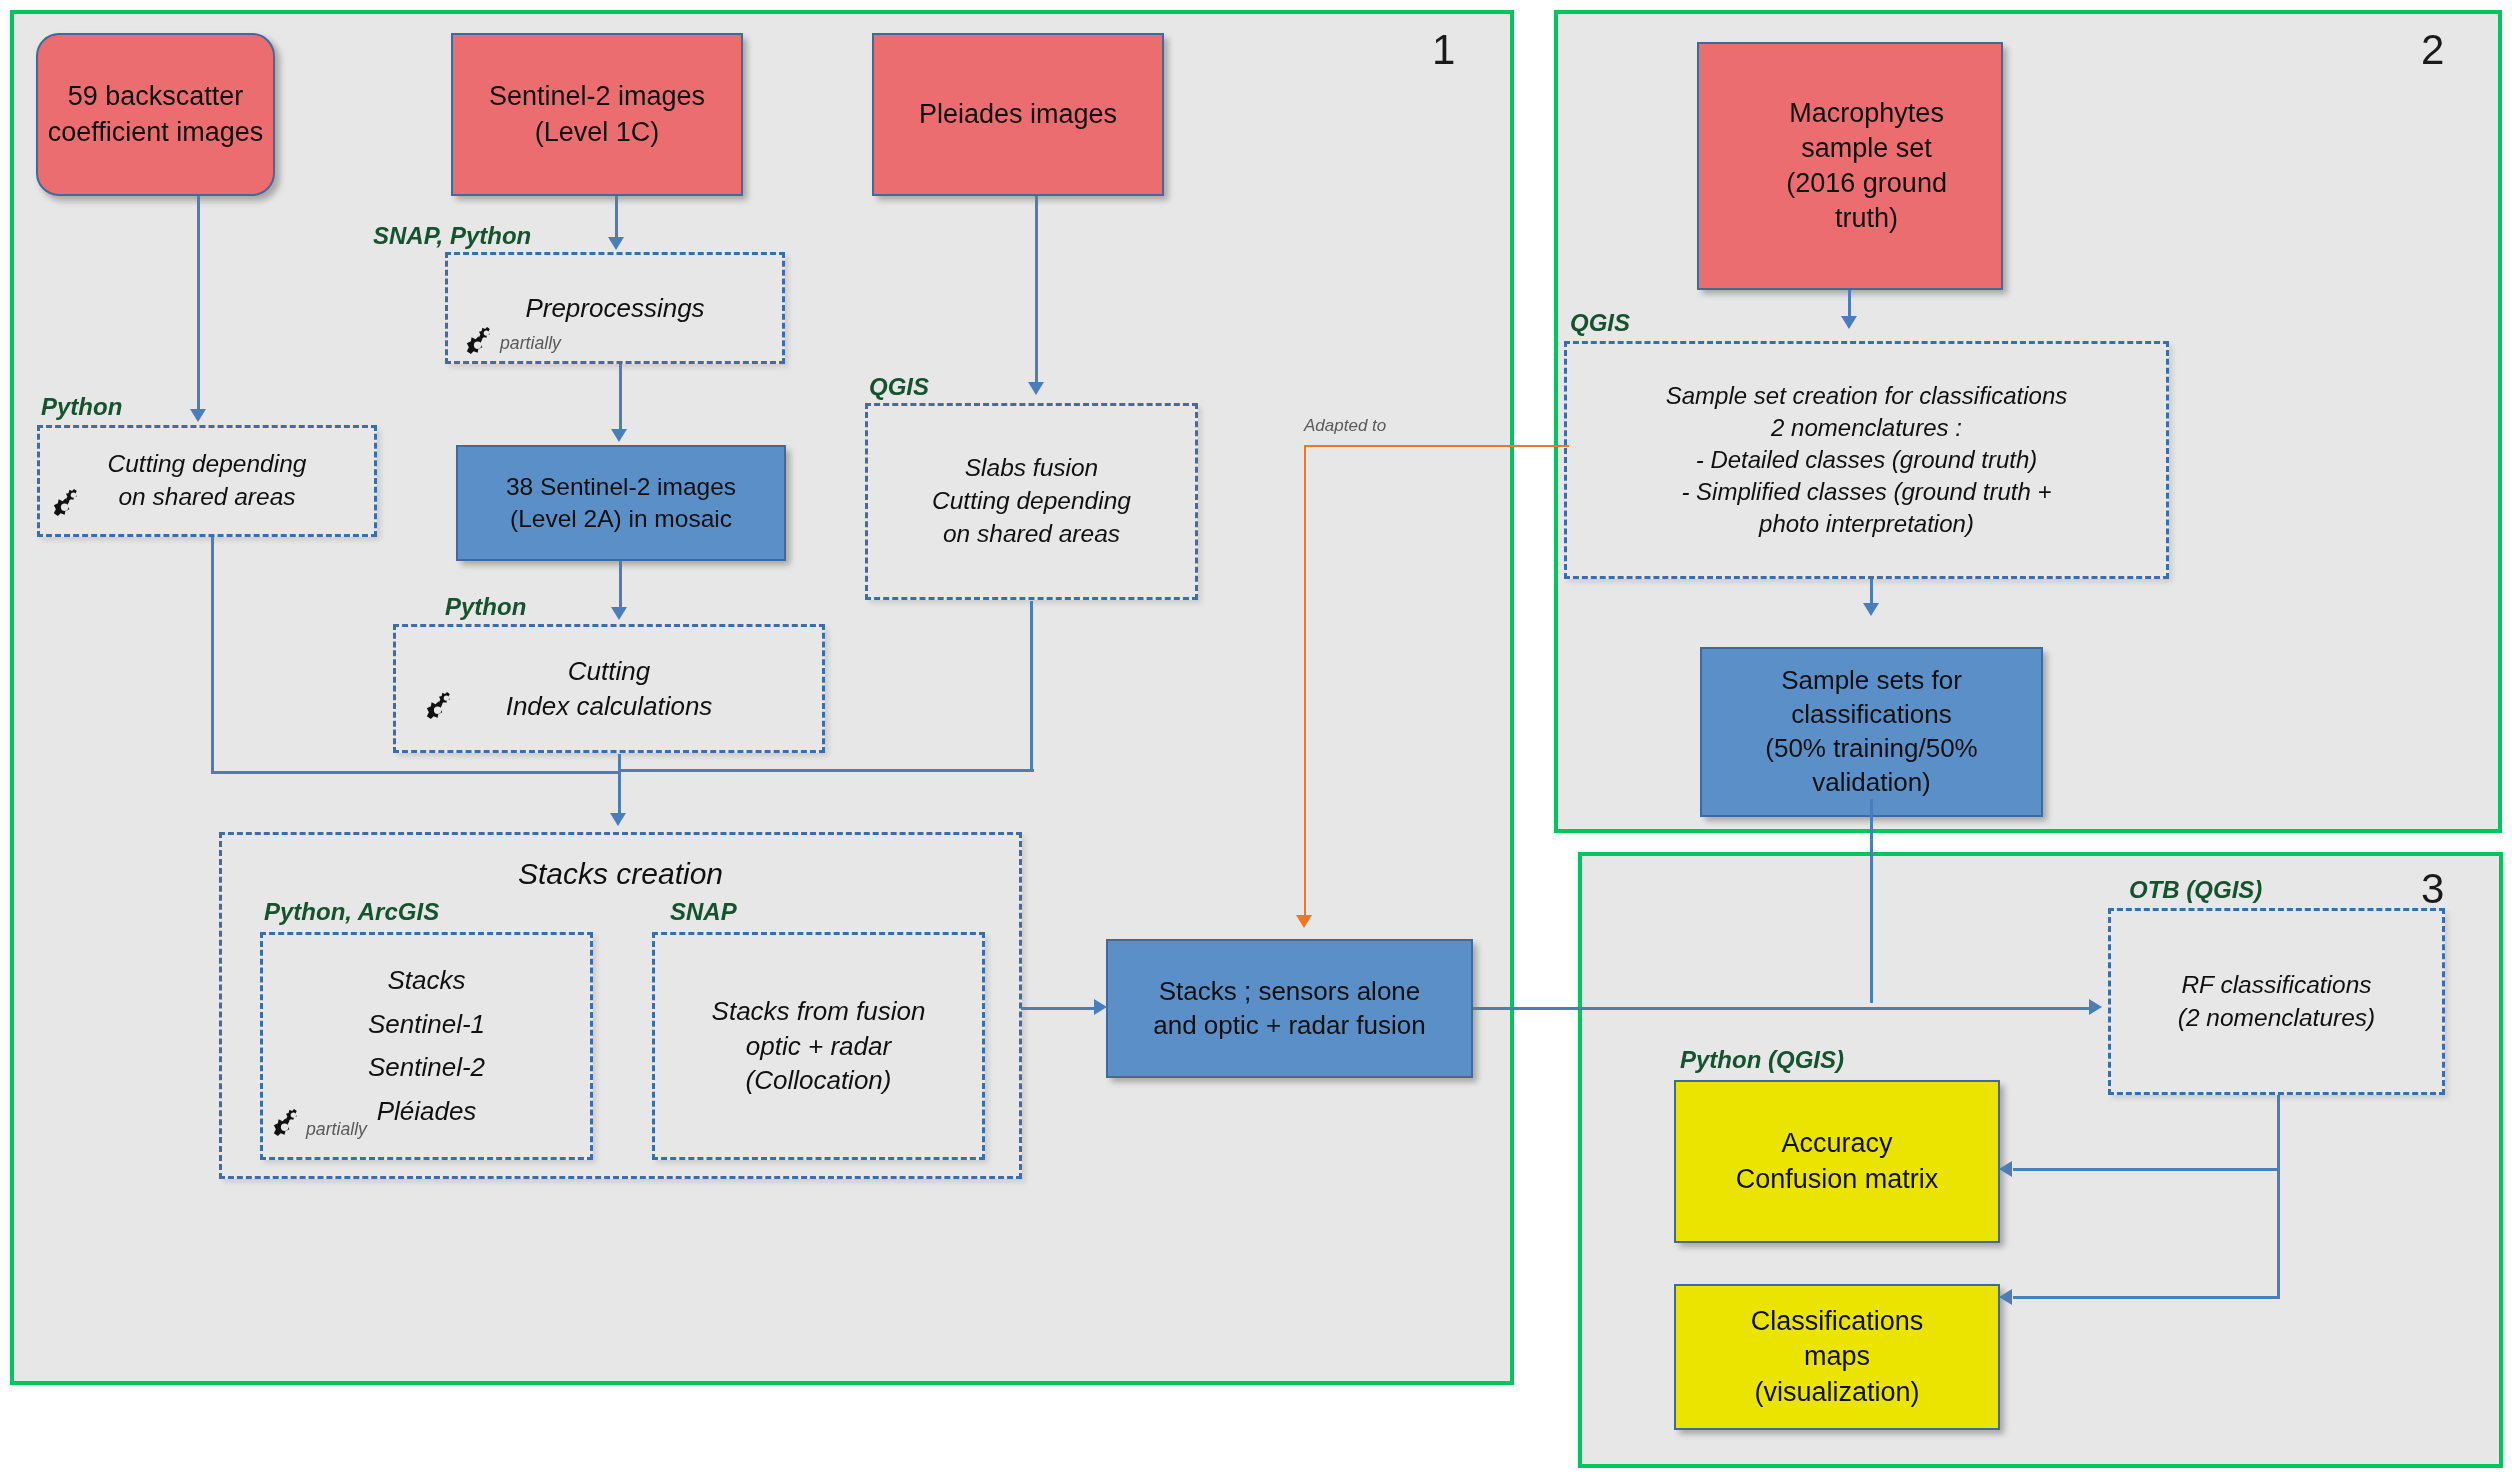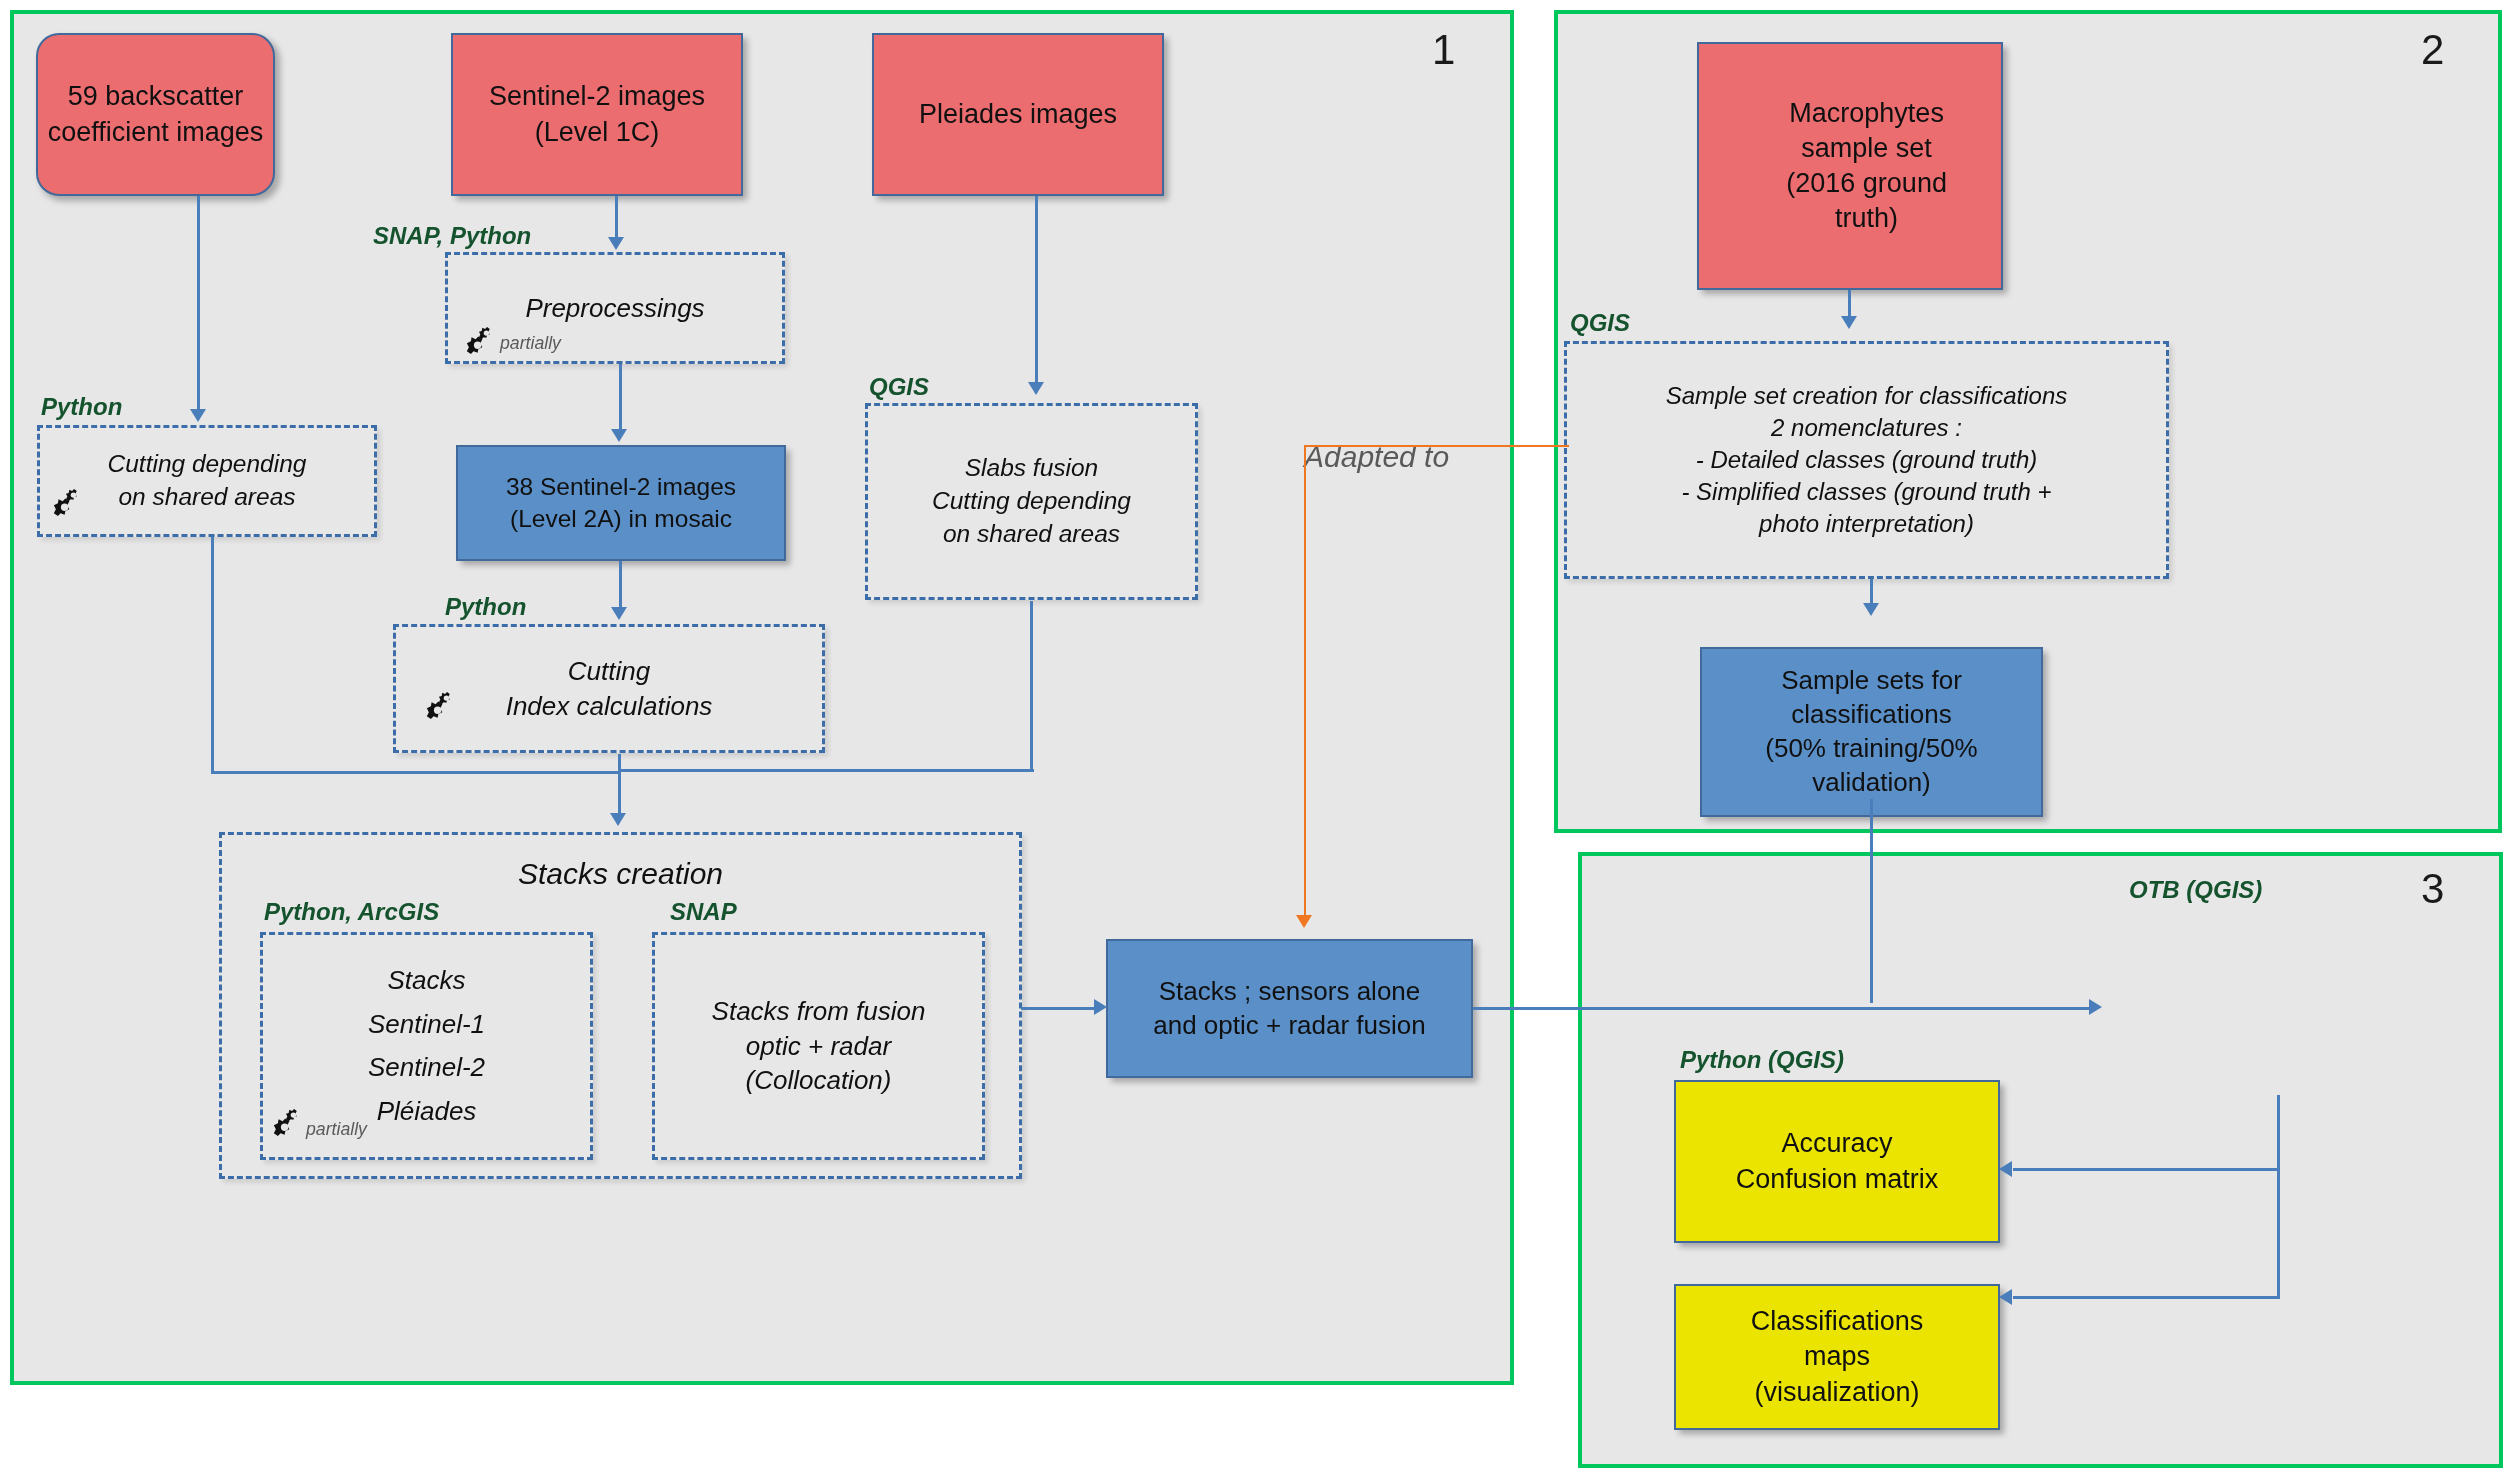--- a/index.html
+++ b/index.html
@@ -148,21 +148,21 @@
     </g>
   </svg>
   <div class="partially" style="left:306px;top:1119px;">partially</div>
 
   <div class="dbox" style="left:652px;top:932px;width:333px;height:228px;font-size:26px;white-space:pre-line;">
     <span>Stacks from fusion
 optic + radar
 (Collocation)</span>
   </div>
 
-  <div class="glabel" style="left:1304px;top:440px;font-size:30px;">Adapted to</div>
+  <div class="glabel" style="left:1304px;top:416px;font-size:17px;">Adapted to</div>
 
   <div class="box blue" style="left:1106px;top:939px;width:367px;height:139px;font-size:26px;white-space:pre-line;">Stacks ; sensors alone
 and optic + radar fusion</div>
 
   <div class="box red" style="left:1697px;top:42px;width:306px;height:248px;font-size:27px;white-space:pre-line;padding-left:40px;">Macrophytes
 sample set
 (2016 ground
 truth)</div>
 
   <div class="tool" style="left:1570px;top:309px;font-size:24px;">QGIS</div>
@@ -175,20 +175,24 @@
 photo interpretation)</span>
   </div>
 
   <div class="box blue" style="left:1700px;top:647px;width:343px;height:170px;font-size:26px;white-space:pre-line;">Sample sets for
 classifications
 (50% training/50%
 validation)</div>
 
   <div class="tool" style="left:2129px;top:876px;font-size:24px;">OTB (QGIS)</div>
 
+  <div class="dbox" style="left:2108px;top:908px;width:337px;height:187px;font-size:24.5px;white-space:pre-line;">
+    <span>RF classifications
+(2 nomenclatures)</span>
+  </div>
 
   <div class="tool" style="left:1680px;top:1046px;font-size:24px;">Python (QGIS)</div>
 
   <div class="box yellow" style="left:1674px;top:1080px;width:326px;height:163px;font-size:27px;white-space:pre-line;">Accuracy
 Confusion matrix</div>
 
   <div class="box yellow" style="left:1674px;top:1284px;width:326px;height:146px;font-size:27px;white-space:pre-line;">Classifications
 maps
 (visualization)</div>
 

